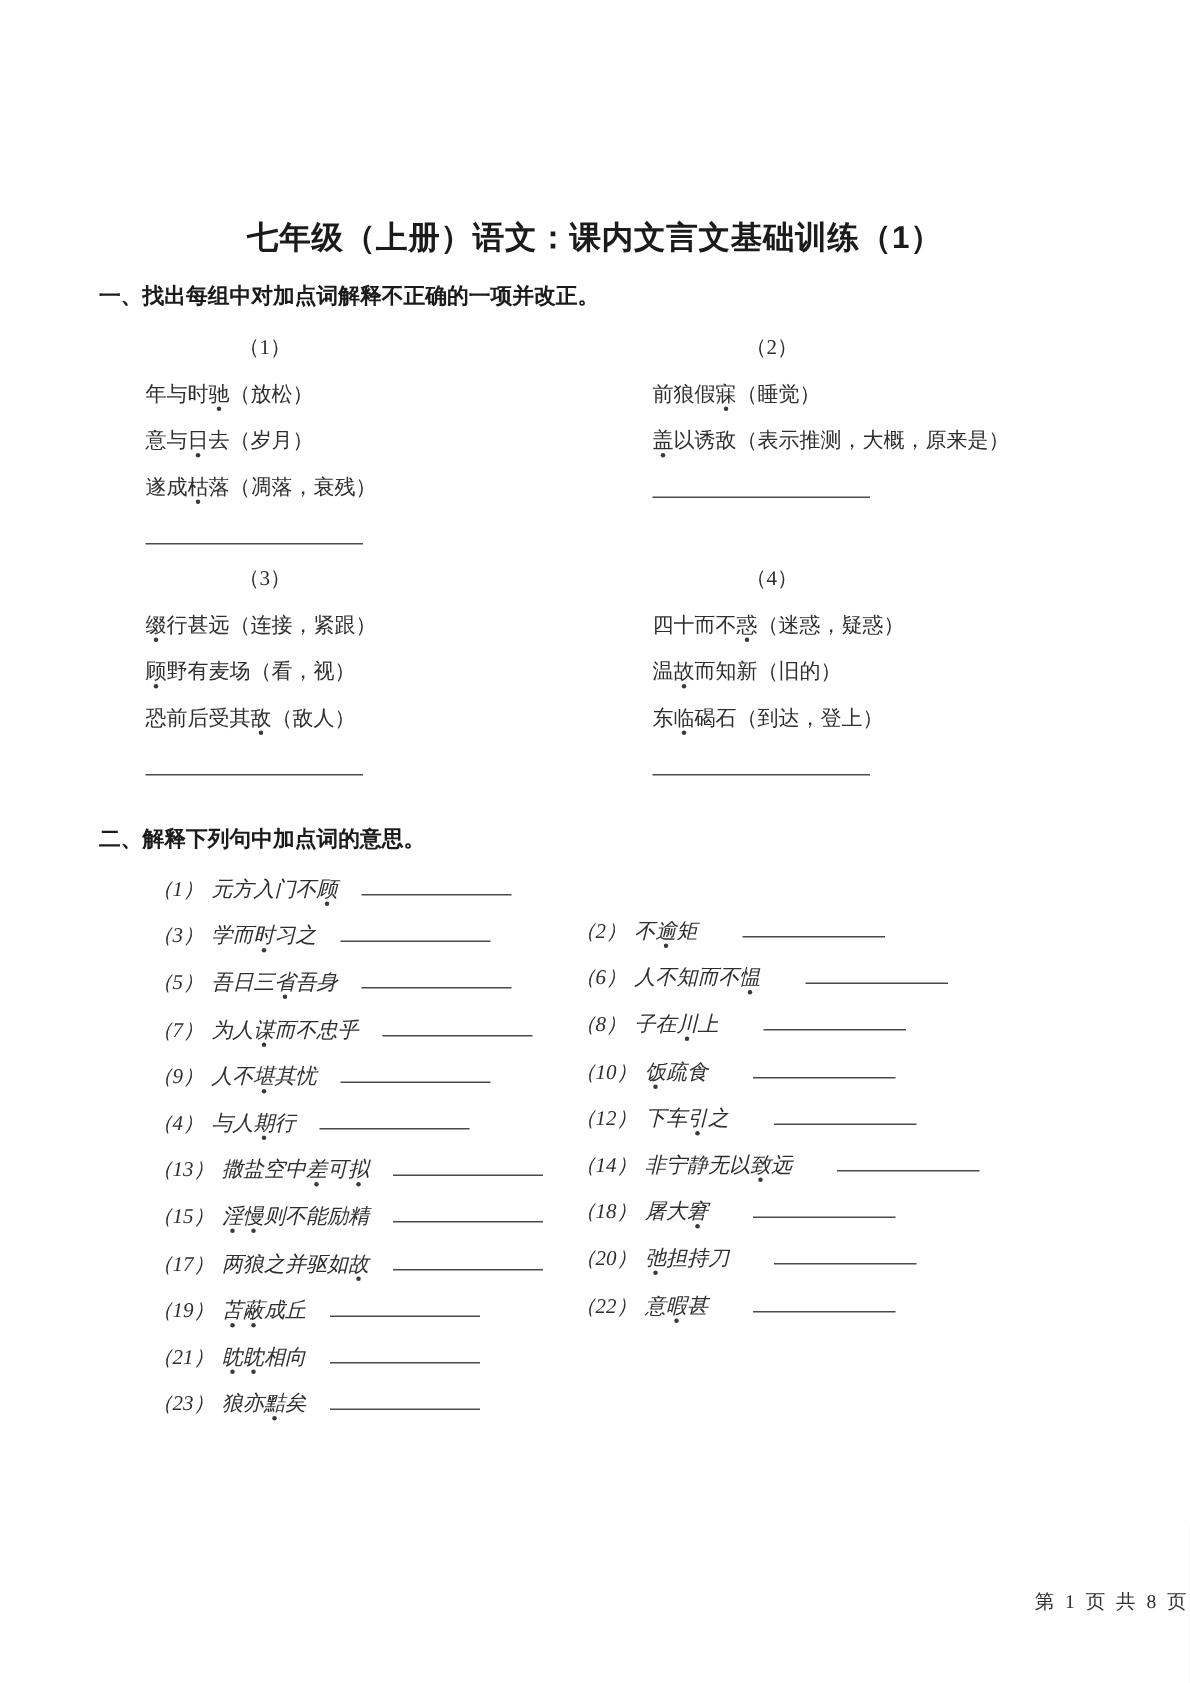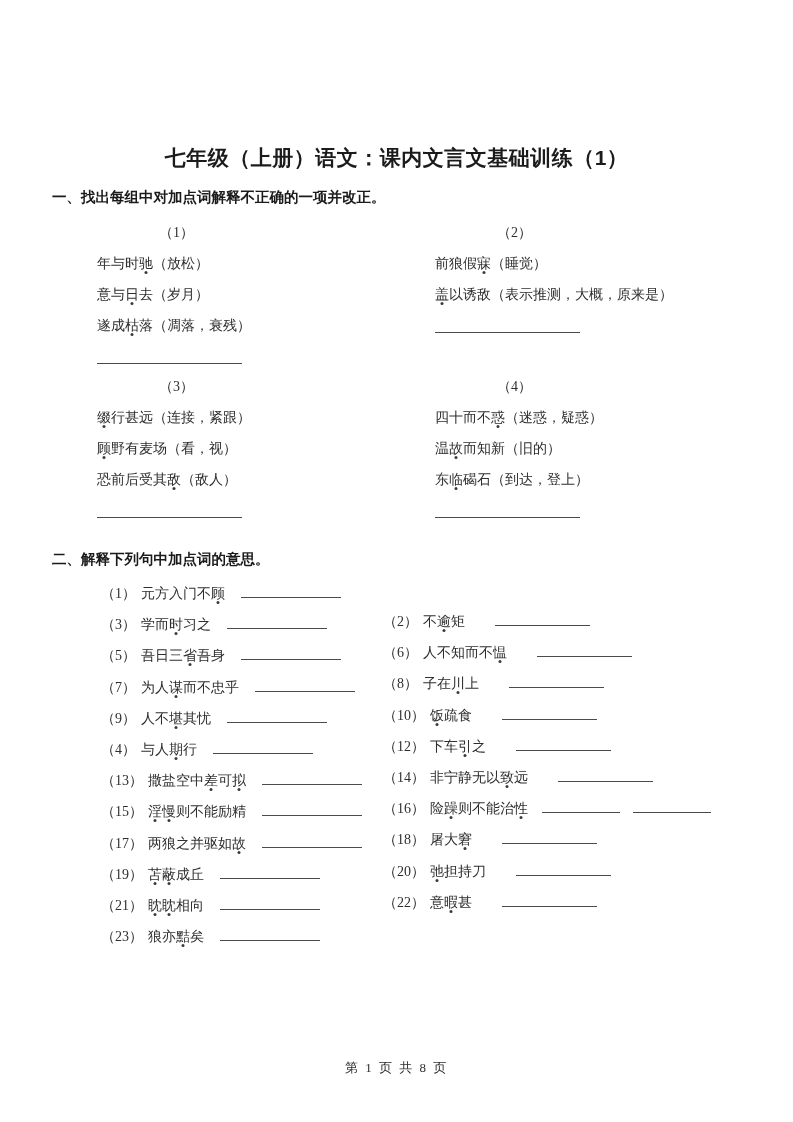--- a/index.html
+++ b/index.html
@@ -14,21 +14,21 @@
     overflow:hidden;
   }
   .title{
     position:absolute;top:144px;left:0;width:100%;
     margin:0;text-align:center;
     font-family:"Liberation Sans","DejaVu Sans",sans-serif;
     font-size:21px;font-weight:bold;color:#1b1b1b;
     letter-spacing:0.5px;
   }
   .sec-heading{
-    position:absolute;left:52px;
+    position:absolute;left:66px;
     font-family:Liberation Sans, sans-serif;
     font-size:14.5px;font-weight:bold;color:#1b1b1b;text-align:right;
   }
   .s1{top:188px;}
   .s2{top:550px;}
   .group{position:absolute;width:335px;font-size:14px;}
   .g1{left:97px;top:217px;}
   .g2{left:435px;top:217px;}
   .g3{left:97px;top:371px;}
   .g4{left:435px;top:371px;}
@@ -37,37 +37,37 @@
   .group-blank{height:31px;line-height:31px;margin-top:3px;}
   .blank{
     display:inline-block;
     border-bottom:1px solid #4a4a4a;
     height:13px;
   }
   .blank.wide{width:145px;}
   .col{position:absolute;top:578px;font-size:14px;}
   .col.left{left:101px;width:282px;}
   .col.right{left:383px;width:340px;margin-top:28px;}
-  .item{height:31.2px;line-height:31.2px;white-space:nowrap;}
+  .item{height:31.2px;line-height:31.2px;white-space:nowrap;font-style:italic;}
   .num{margin-right:5px;}
   .col.left .item .blank{width:100px;margin-left:16px;}
   .col.right .item .blank{width:95px;margin-left:30px;}
   .col.right .item .blank.short{width:78px;margin-left:14px;}
   .col.right .item .blank.short2{width:78px;margin-left:13px;}
   .em-dot{position:relative;}
   .em-dot::after{
     content:'';
     position:absolute;left:50%;bottom:-3px;
     transform:translateX(-50%);
     width:3px;height:3px;border-radius:50%;
     background:#3a3a3a;
   }
   .footer{
     position:absolute;top:1059px;left:0;width:100%;
-    text-align:center;font-size:13px;color:#2e2e2e;
+    text-align:right;font-size:13px;color:#2e2e2e;
     letter-spacing:2px;
   }
 </style>
 </head>
 <body>
 
 <div class="page">
 
   <h1 class="title">七年级（上册）语文：课内文言文基础训练（1）</h1>
 
@@ -121,21 +121,20 @@
     <div class="item"><span class="num">（23）</span><span class="txt">狼亦<span class="em-dot">黠</span>矣</span><span class="blank"></span></div>
   </div>
 
   <div class="col right">
     <div class="item"><span class="num">（2）</span><span class="txt">不<span class="em-dot">逾</span>矩</span><span class="blank"></span></div>
     <div class="item"><span class="num">（6）</span><span class="txt">人不知而不<span class="em-dot">愠</span></span><span class="blank"></span></div>
     <div class="item"><span class="num">（8）</span><span class="txt">子在<span class="em-dot">川</span>上</span><span class="blank"></span></div>
     <div class="item"><span class="num">（10）</span><span class="txt"><span class="em-dot">饭</span>疏食</span><span class="blank"></span></div>
     <div class="item"><span class="num">（12）</span><span class="txt">下车<span class="em-dot">引</span>之</span><span class="blank"></span></div>
     <div class="item"><span class="num">（14）</span><span class="txt">非宁静无以<span class="em-dot">致</span>远</span><span class="blank"></span></div>
-    <div class="item"><span class="num">（16）</span><span class="txt">险<span class="em-dot">躁</span>则不能治<span class="em-dot">性</span></span><span class="blank short"></span><span class="blank short2"></span></div>
     <div class="item"><span class="num">（18）</span><span class="txt">屠大<span class="em-dot">窘</span></span><span class="blank"></span></div>
     <div class="item"><span class="num">（20）</span><span class="txt"><span class="em-dot">弛</span>担持刀</span><span class="blank"></span></div>
     <div class="item"><span class="num">（22）</span><span class="txt">意<span class="em-dot">暇</span>甚</span><span class="blank"></span></div>
   </div>
 
   <div class="footer">
     <span>第 1 页 共 8 页</span>
   </div>
 
 </div>

